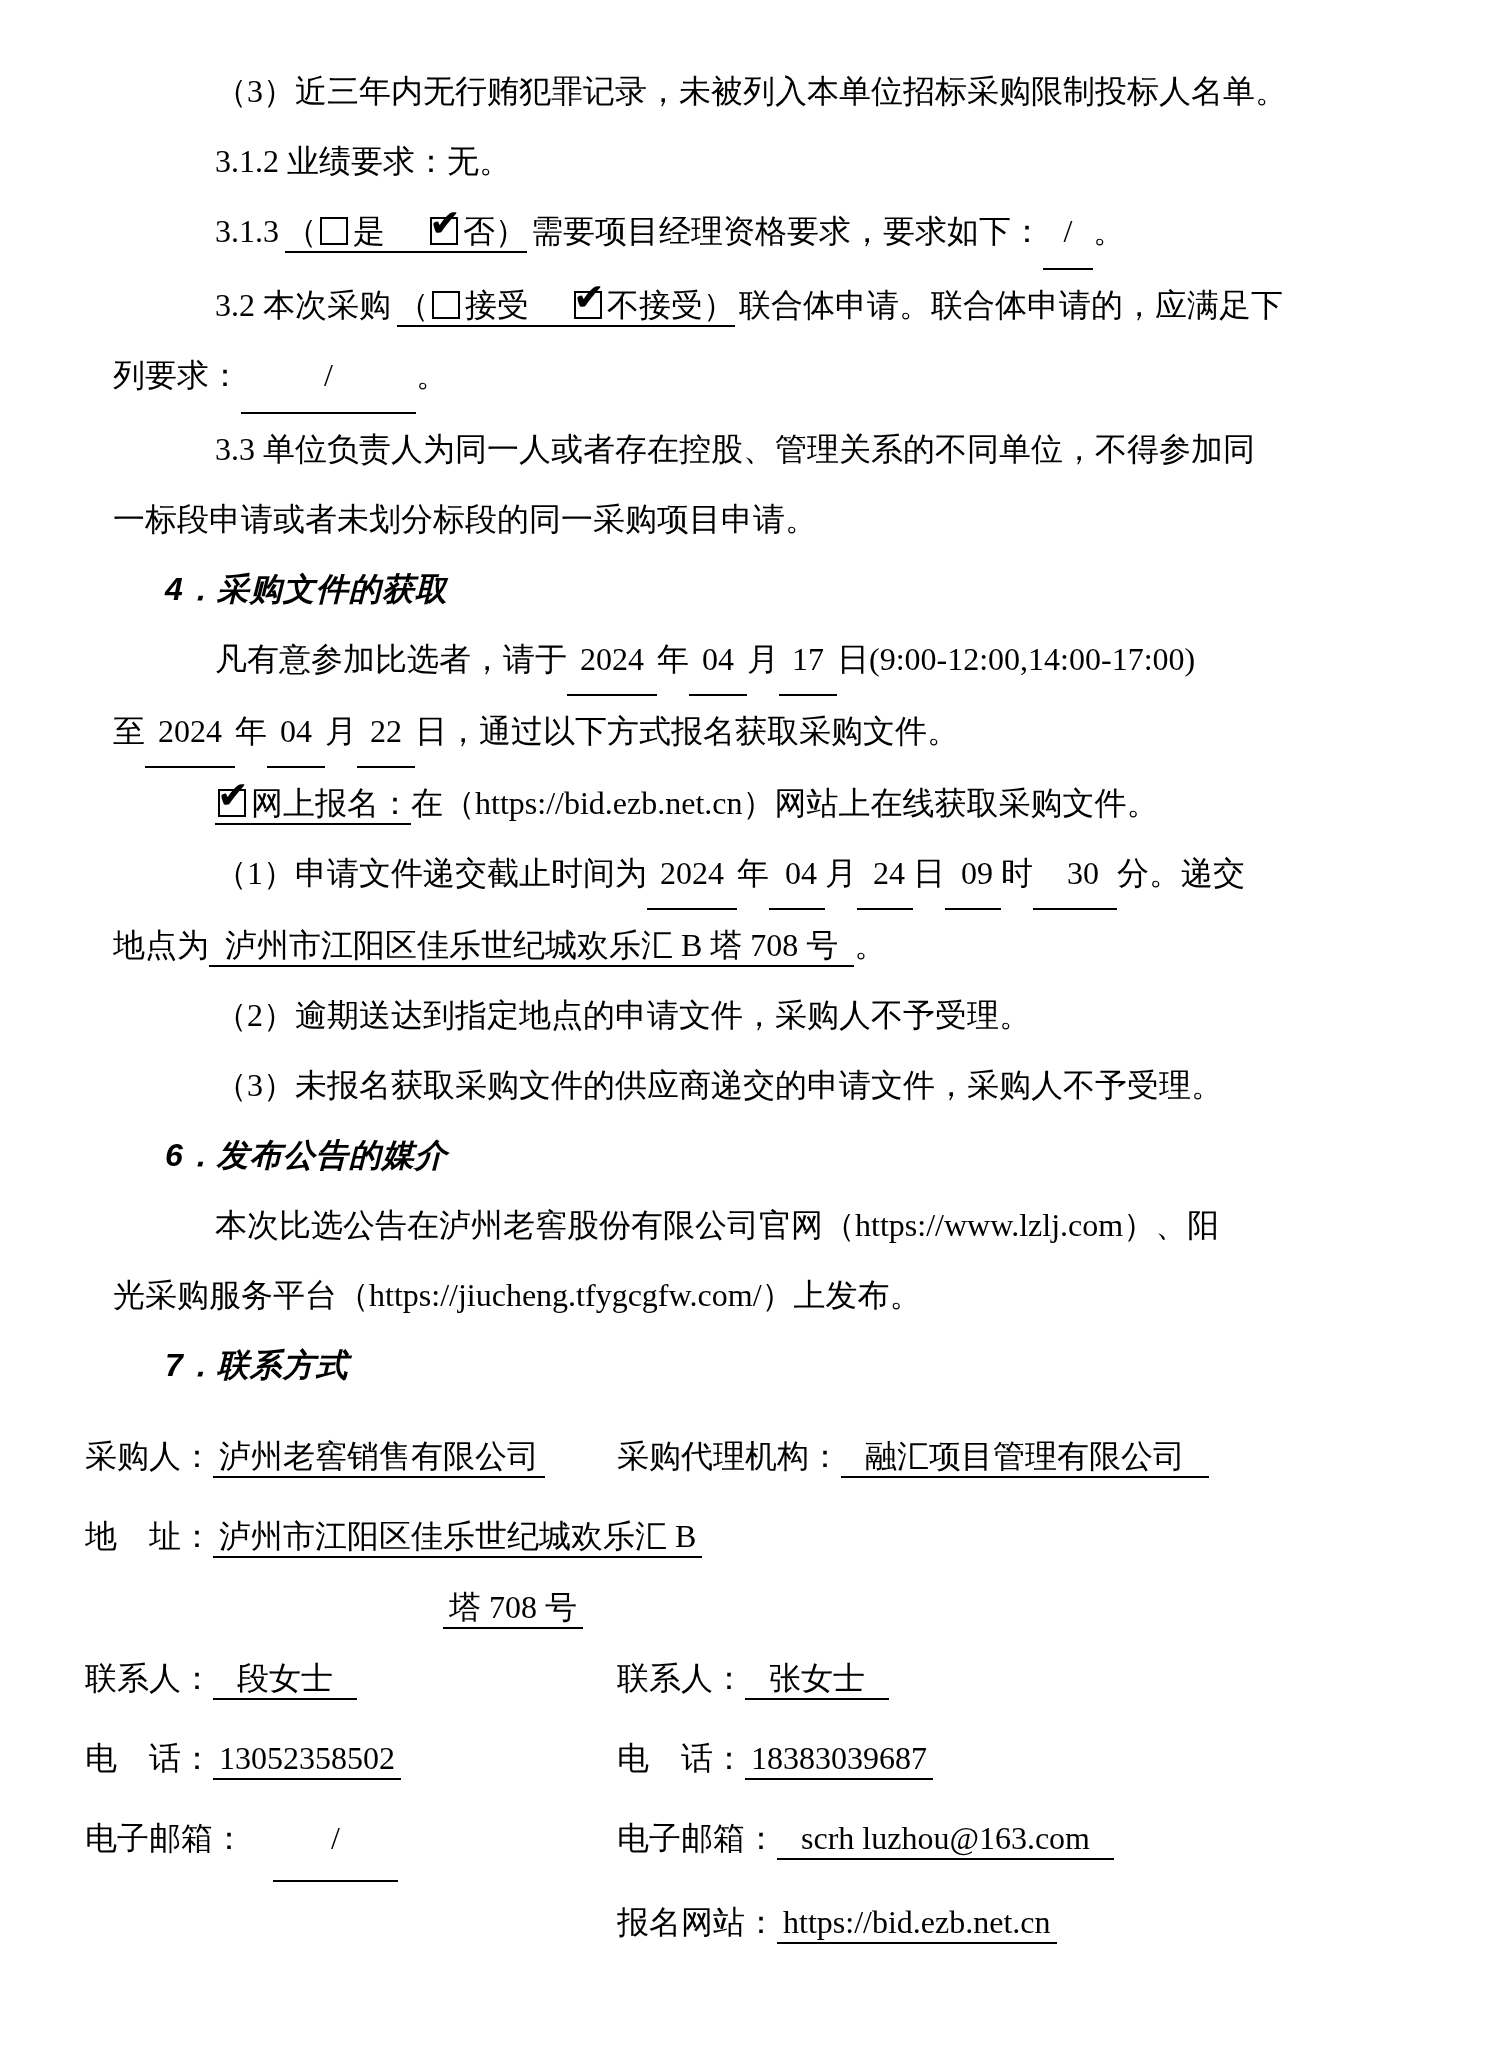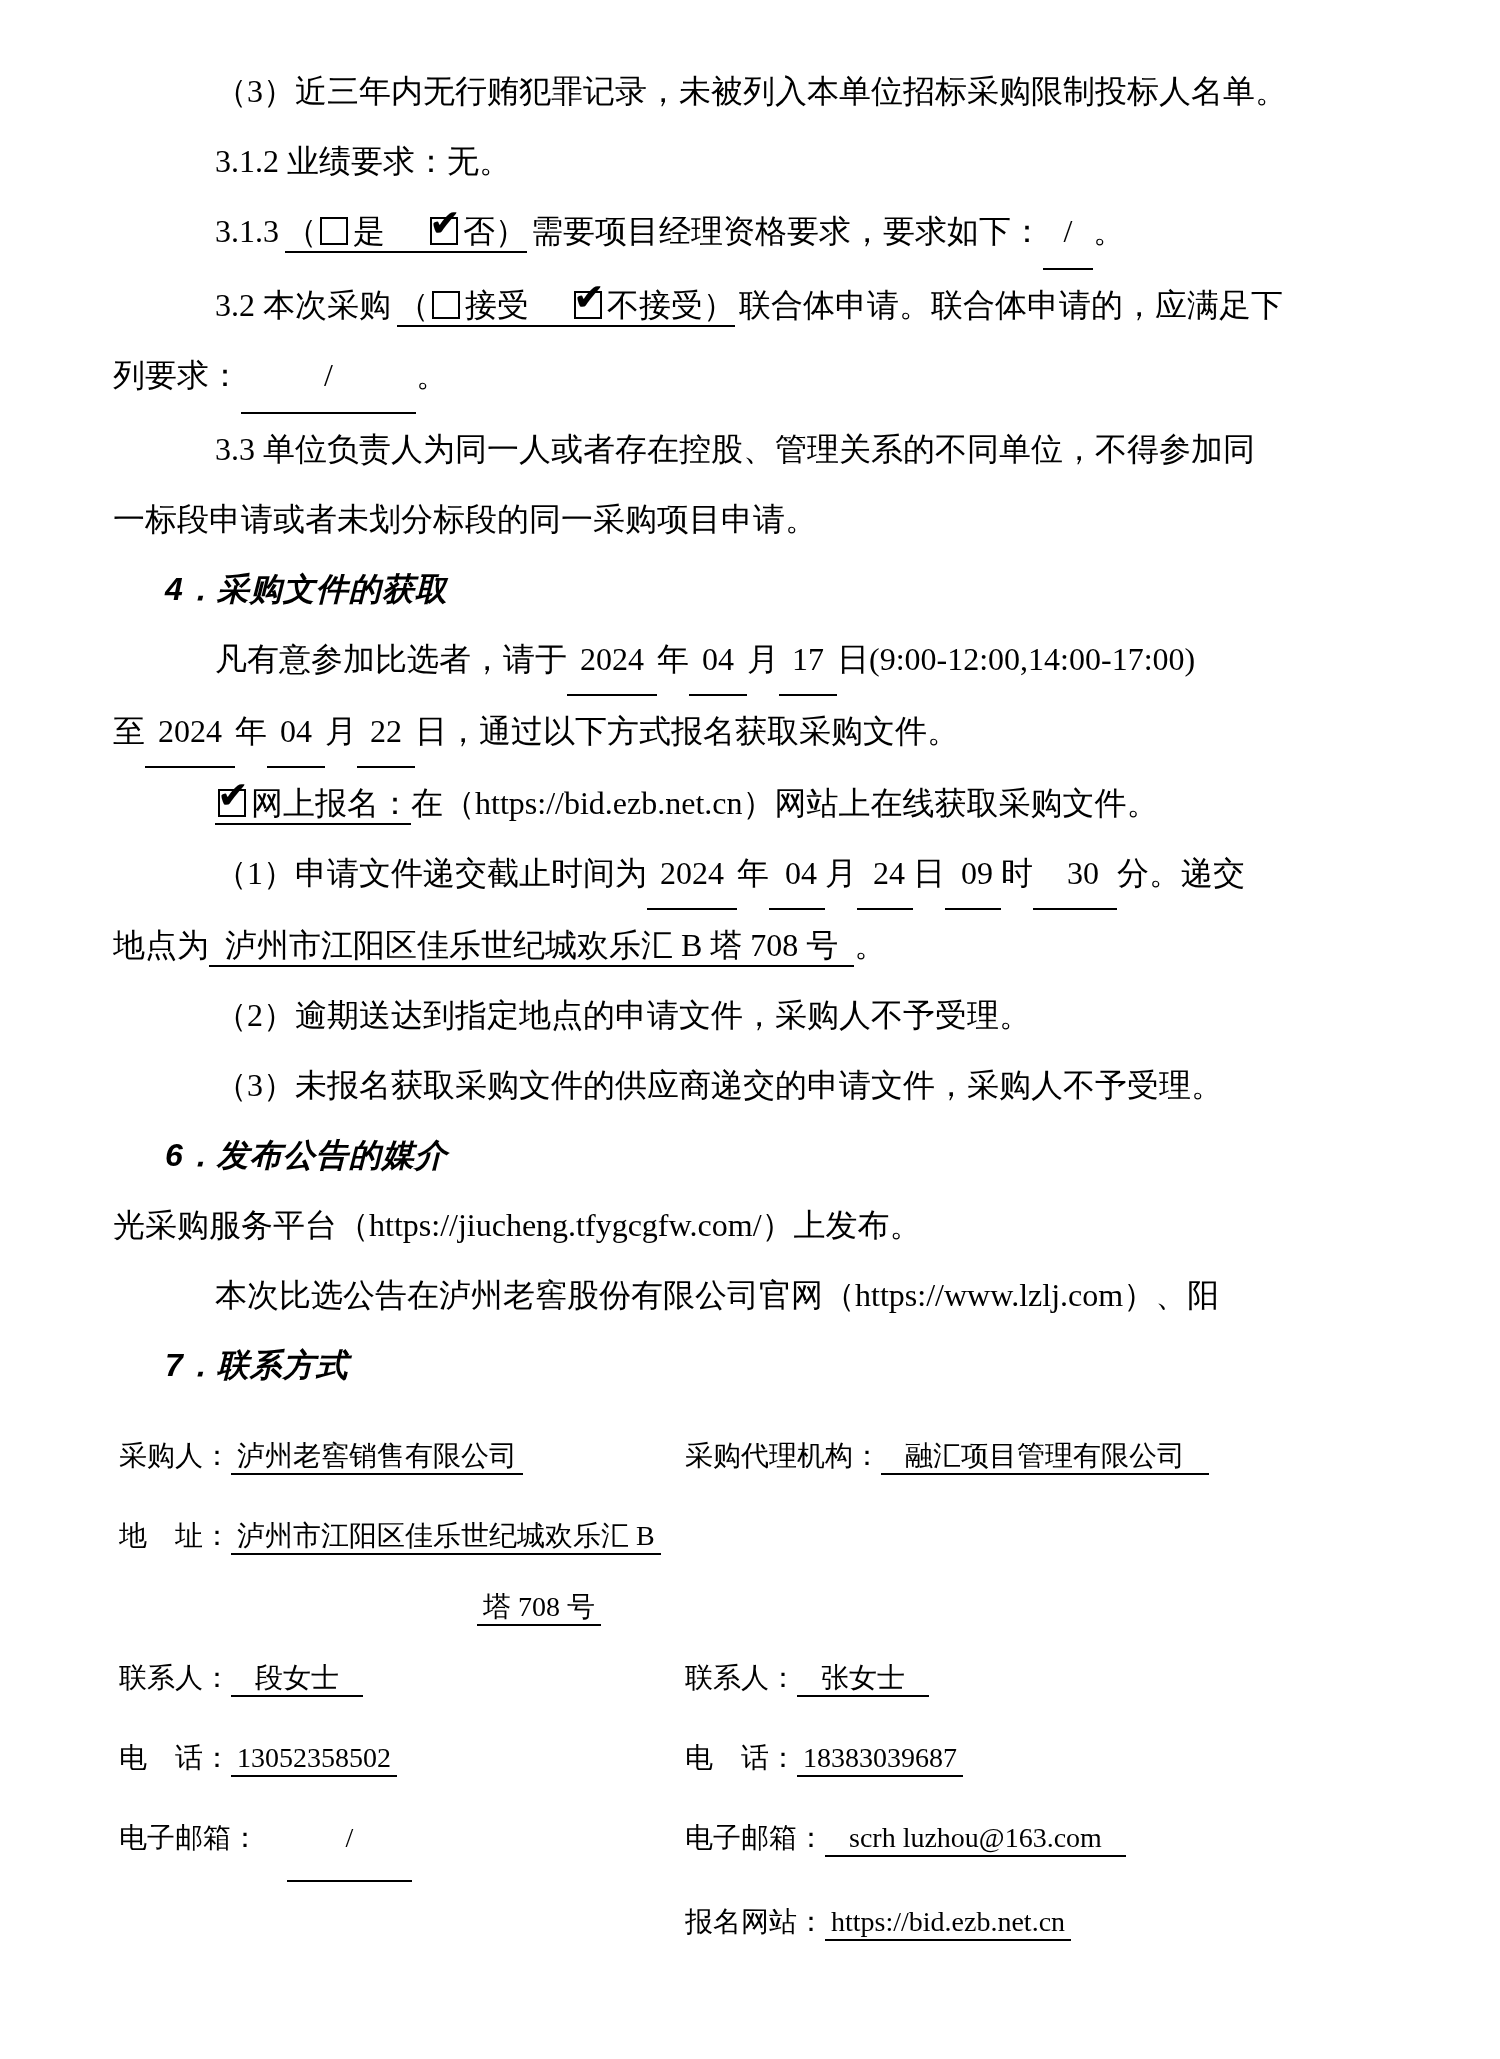--- a/index.html
+++ b/index.html
@@ -33,21 +33,21 @@
   }
   .gap{display:inline-block;width:42px;}
   .pr50{padding-right:50px;}
   .pr40{padding-right:40px;}
   .px16{padding-left:16px;padding-right:16px;}
   .px24{padding-left:24px;padding-right:24px;}
   .px6{padding-left:6px;padding-right:6px;}
   
   .contacts{margin-left:-28px;margin-top:16px;}
   .crow{display:flex;align-items:flex-start;}
-  .ccell{white-space:nowrap;font-size:28px;line-height:80px;margin-left:34px;}
+  .ccell{white-space:nowrap;font-size:32px;line-height:80px;}
   .ccell.left{width:532px;flex:0 0 532px;}
   .ccell.right{flex:1;}
   .arow1{line-height:80px;}
   .arow2{line-height:62px;padding-left:358px;}
 </style>
 </head>
 <body>
 
 <div class="page">
 
@@ -75,22 +75,22 @@
 
   <div class="line indent"><span>（1）申请文件递交截止时间为</span><span class="u blank">2024</span><span>年</span><span class="u blank-tight">04</span><span>月</span><span class="u blank-tight">24</span><span>日</span><span class="u blank-tight">09</span><span>时</span><span class="u blank-min">30</span><span>分。递交</span></div>
 
   <div class="line"><span>地点为</span><span class="u px16">泸州市江阳区佳乐世纪城欢乐汇 B 塔 708 号</span><span>。</span></div>
 
   <div class="line indent">（2）逾期送达到指定地点的申请文件，采购人不予受理。</div>
   <div class="line indent">（3）未报名获取采购文件的供应商递交的申请文件，采购人不予受理。</div>
 
   <div class="line heading">6．发布公告的媒介</div>
 
+  <div class="line indent">本次比选公告在泸州老窖股份有限公司官网（https://www.lzlj.com）、阳</div>
   <div class="line">光采购服务平台（https://jiucheng.tfygcgfw.com/）上发布。</div>
-  <div class="line indent">本次比选公告在泸州老窖股份有限公司官网（https://www.lzlj.com）、阳</div>
 
   <div class="line heading">7．联系方式</div>
 
   <div class="contacts">
 
     <div class="crow">
       <div class="ccell left"><span>采购人：</span><span class="u pr50 px6">泸州老窖销售有限公司</span></div>
       <div class="ccell right"><span>采购代理机构：</span><span class="u px24">融汇项目管理有限公司</span></div>
     </div>
 

